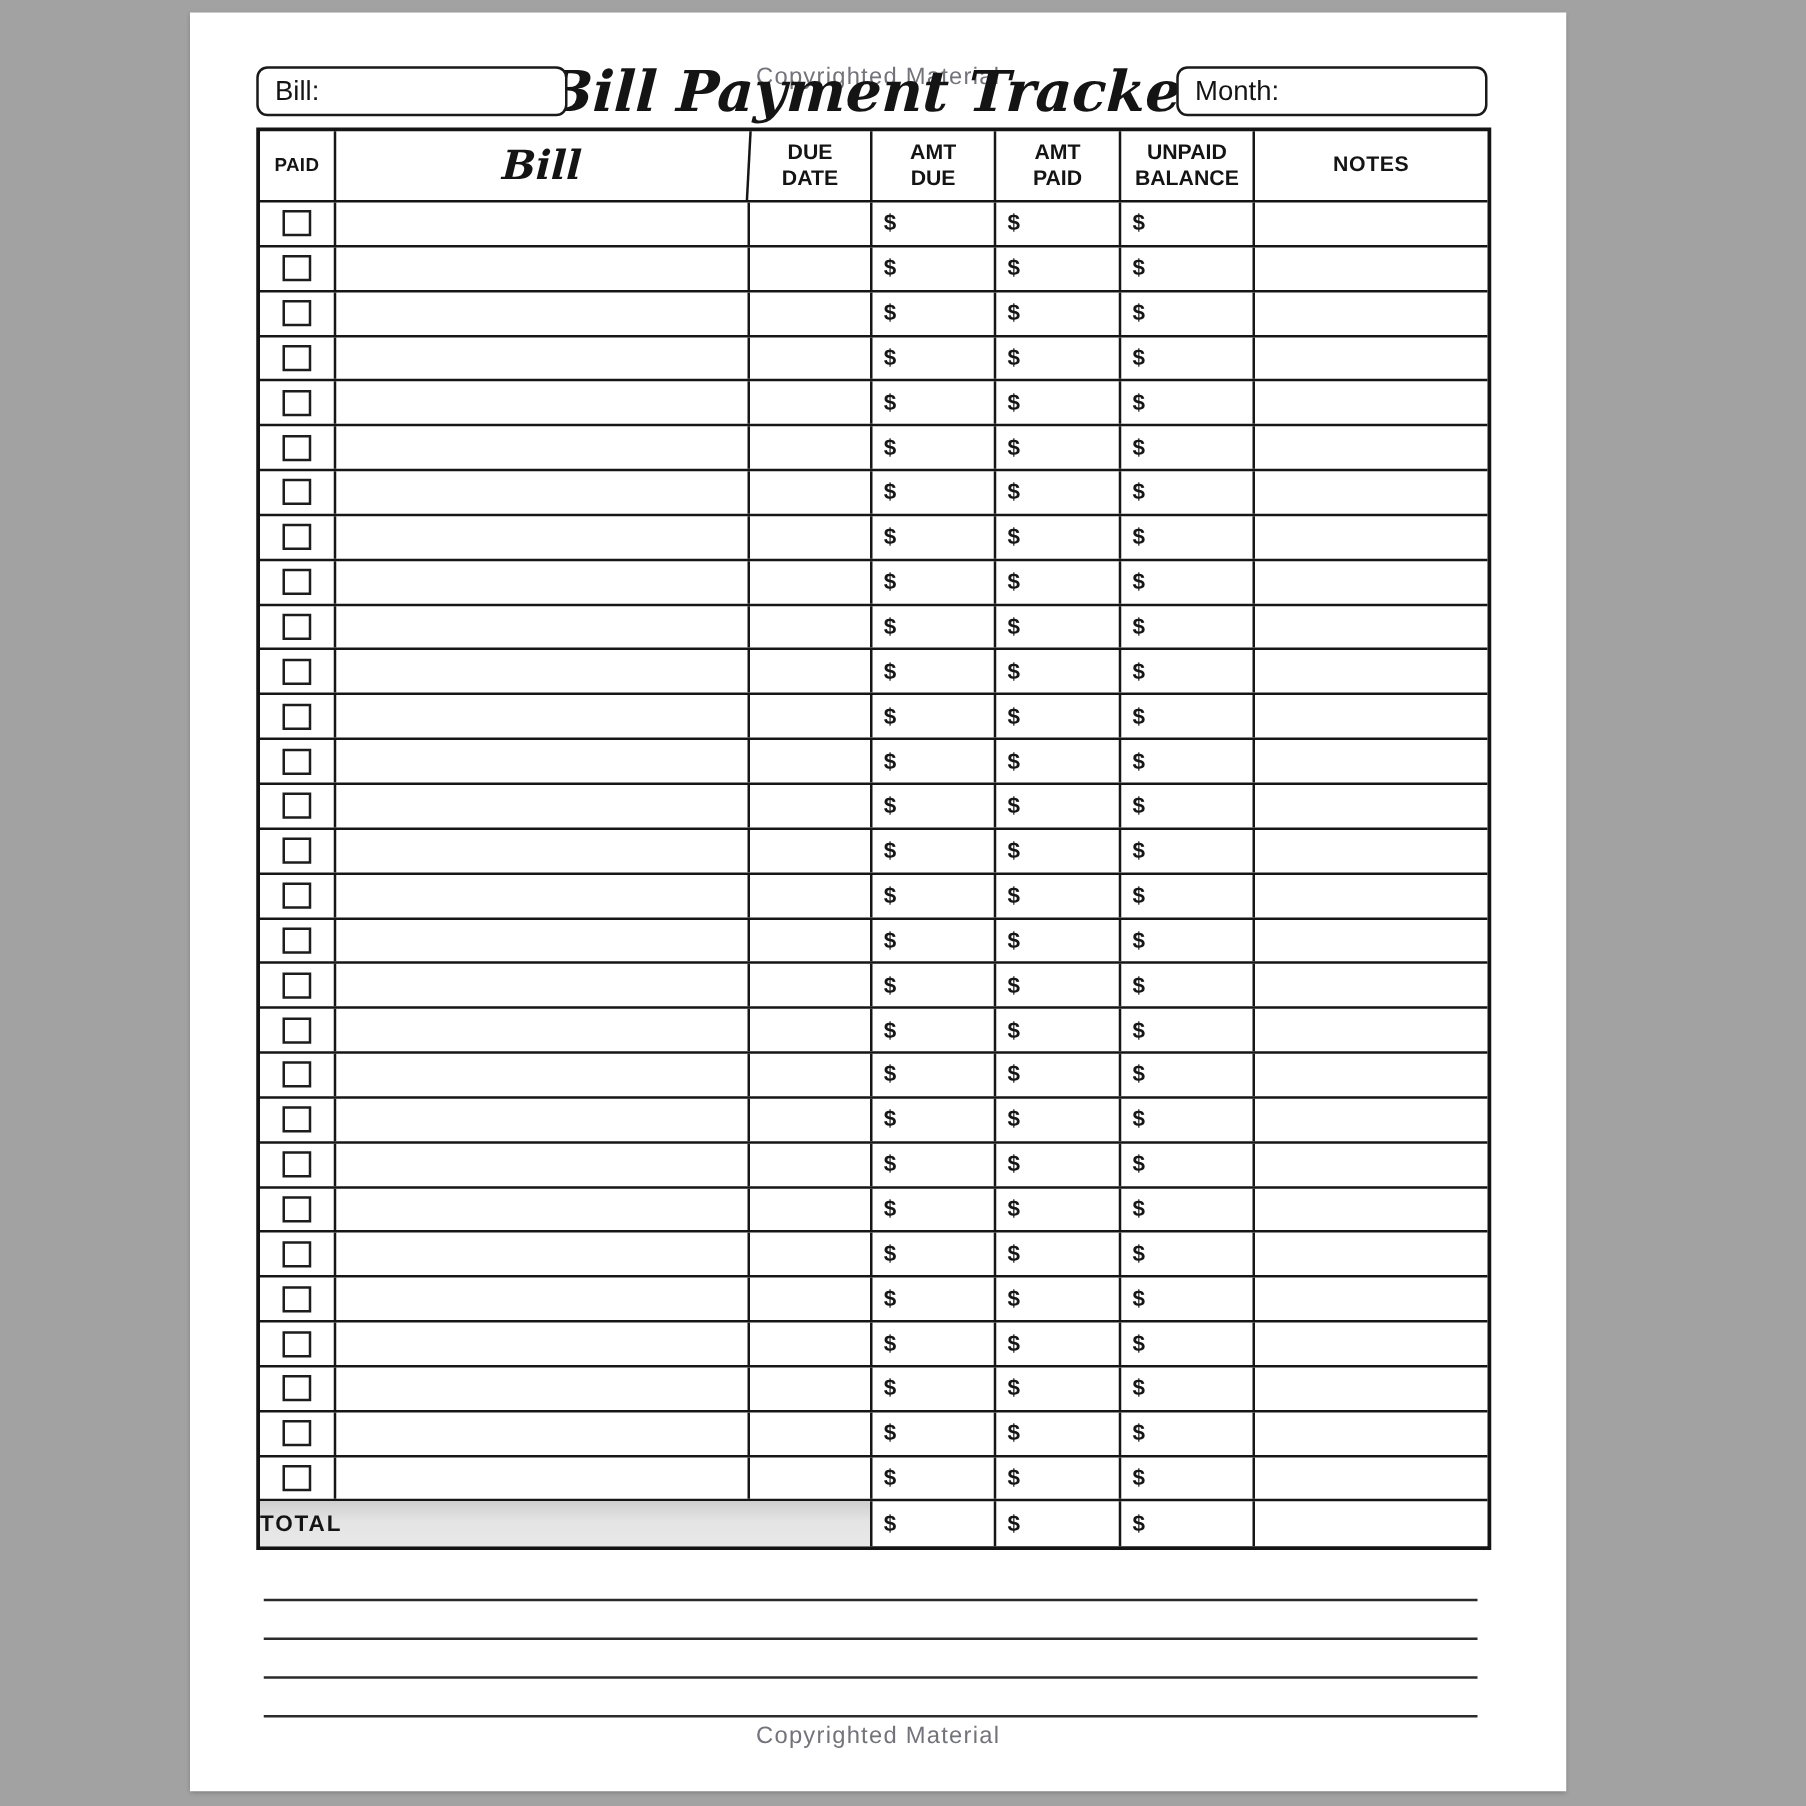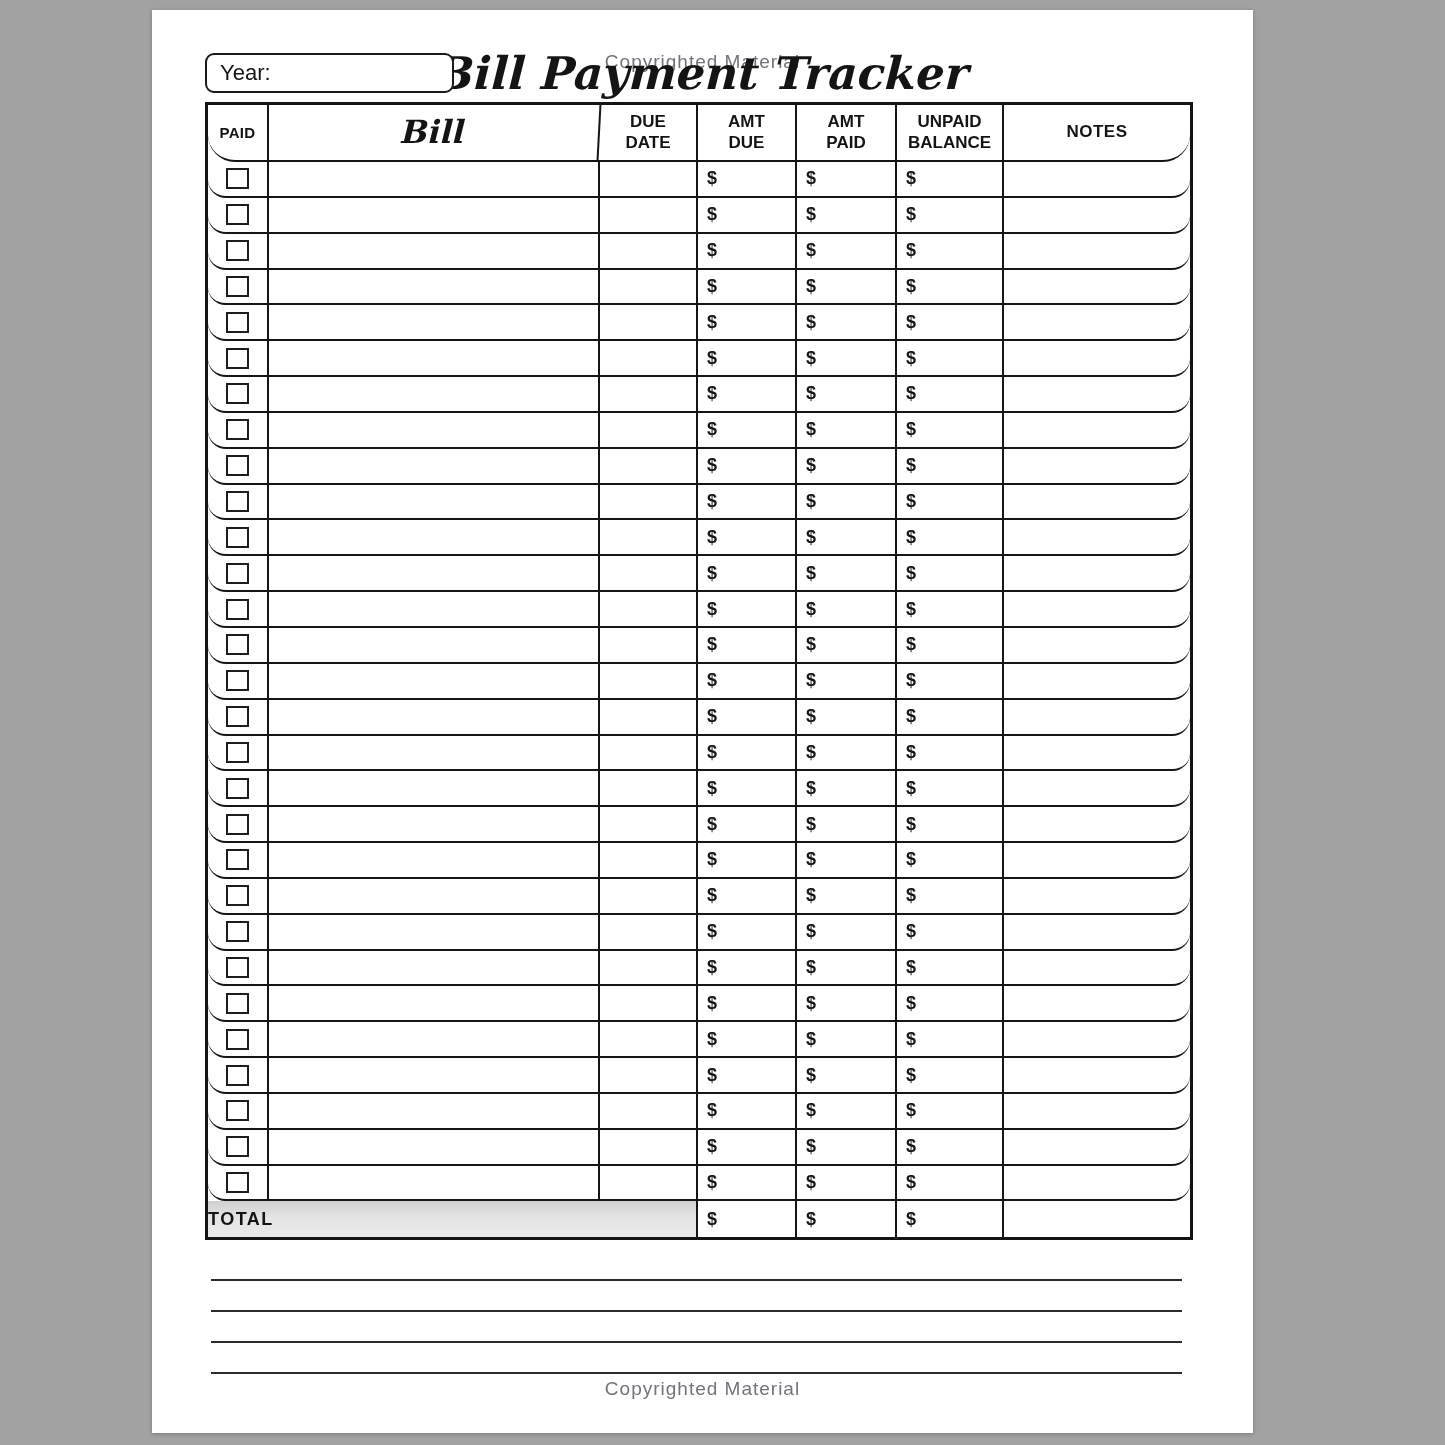--- a/index.html
+++ b/index.html
@@ -62,21 +62,21 @@
 
   
   .tracker-table {
     position: absolute;
     left: 53px; top: 92px;
     width: 988px;
     border: 3px solid #141414;
     background: #fff;
     z-index: 2;
   }
-  .thead, .row, .total-row { display: grid; width: 100%; border-radius: 27px; }
+  .thead, .row, .total-row { display: grid; width: 100%; }
   .thead, .row {
     grid-template-columns: 61px 331px 98px 99px 100px 107px 1fr;
   }
   .total-row {
     grid-template-columns: 490px 99px 100px 107px 1fr;
   }
   .thead { height: 57px; border-bottom: 2.5px solid #141414; }
   .row   { height: 35.85px; border-bottom: 2px solid #161616; }
   .total-row { height: 36px; }
   .cell  { border-right: 2px solid #161616; position: relative; }
@@ -143,23 +143,26 @@
 </head>
 <body>
 
 <div class="page">
 
   <div class="watermark top">Copyrighted Material</div>
 
   <div class="page-title">Bill Payment Tracker</div>
 
   <div class="field-box year-box">
-    <span>Year:</span>
+    <span>Bill:</span>
   </div>
 
+  <div class="field-box month-box">
+    <span>Month:</span>
+  </div>
 
   <div class="tracker-table">
     <div class="thead">
       <div class="cell hcell h-paid">PAID</div>
       <div class="cell hcell h-bill">Bill</div>
       <div class="cell hcell">DUE
 DATE</div>
       <div class="cell hcell">AMT
 DUE</div>
       <div class="cell hcell">AMT

